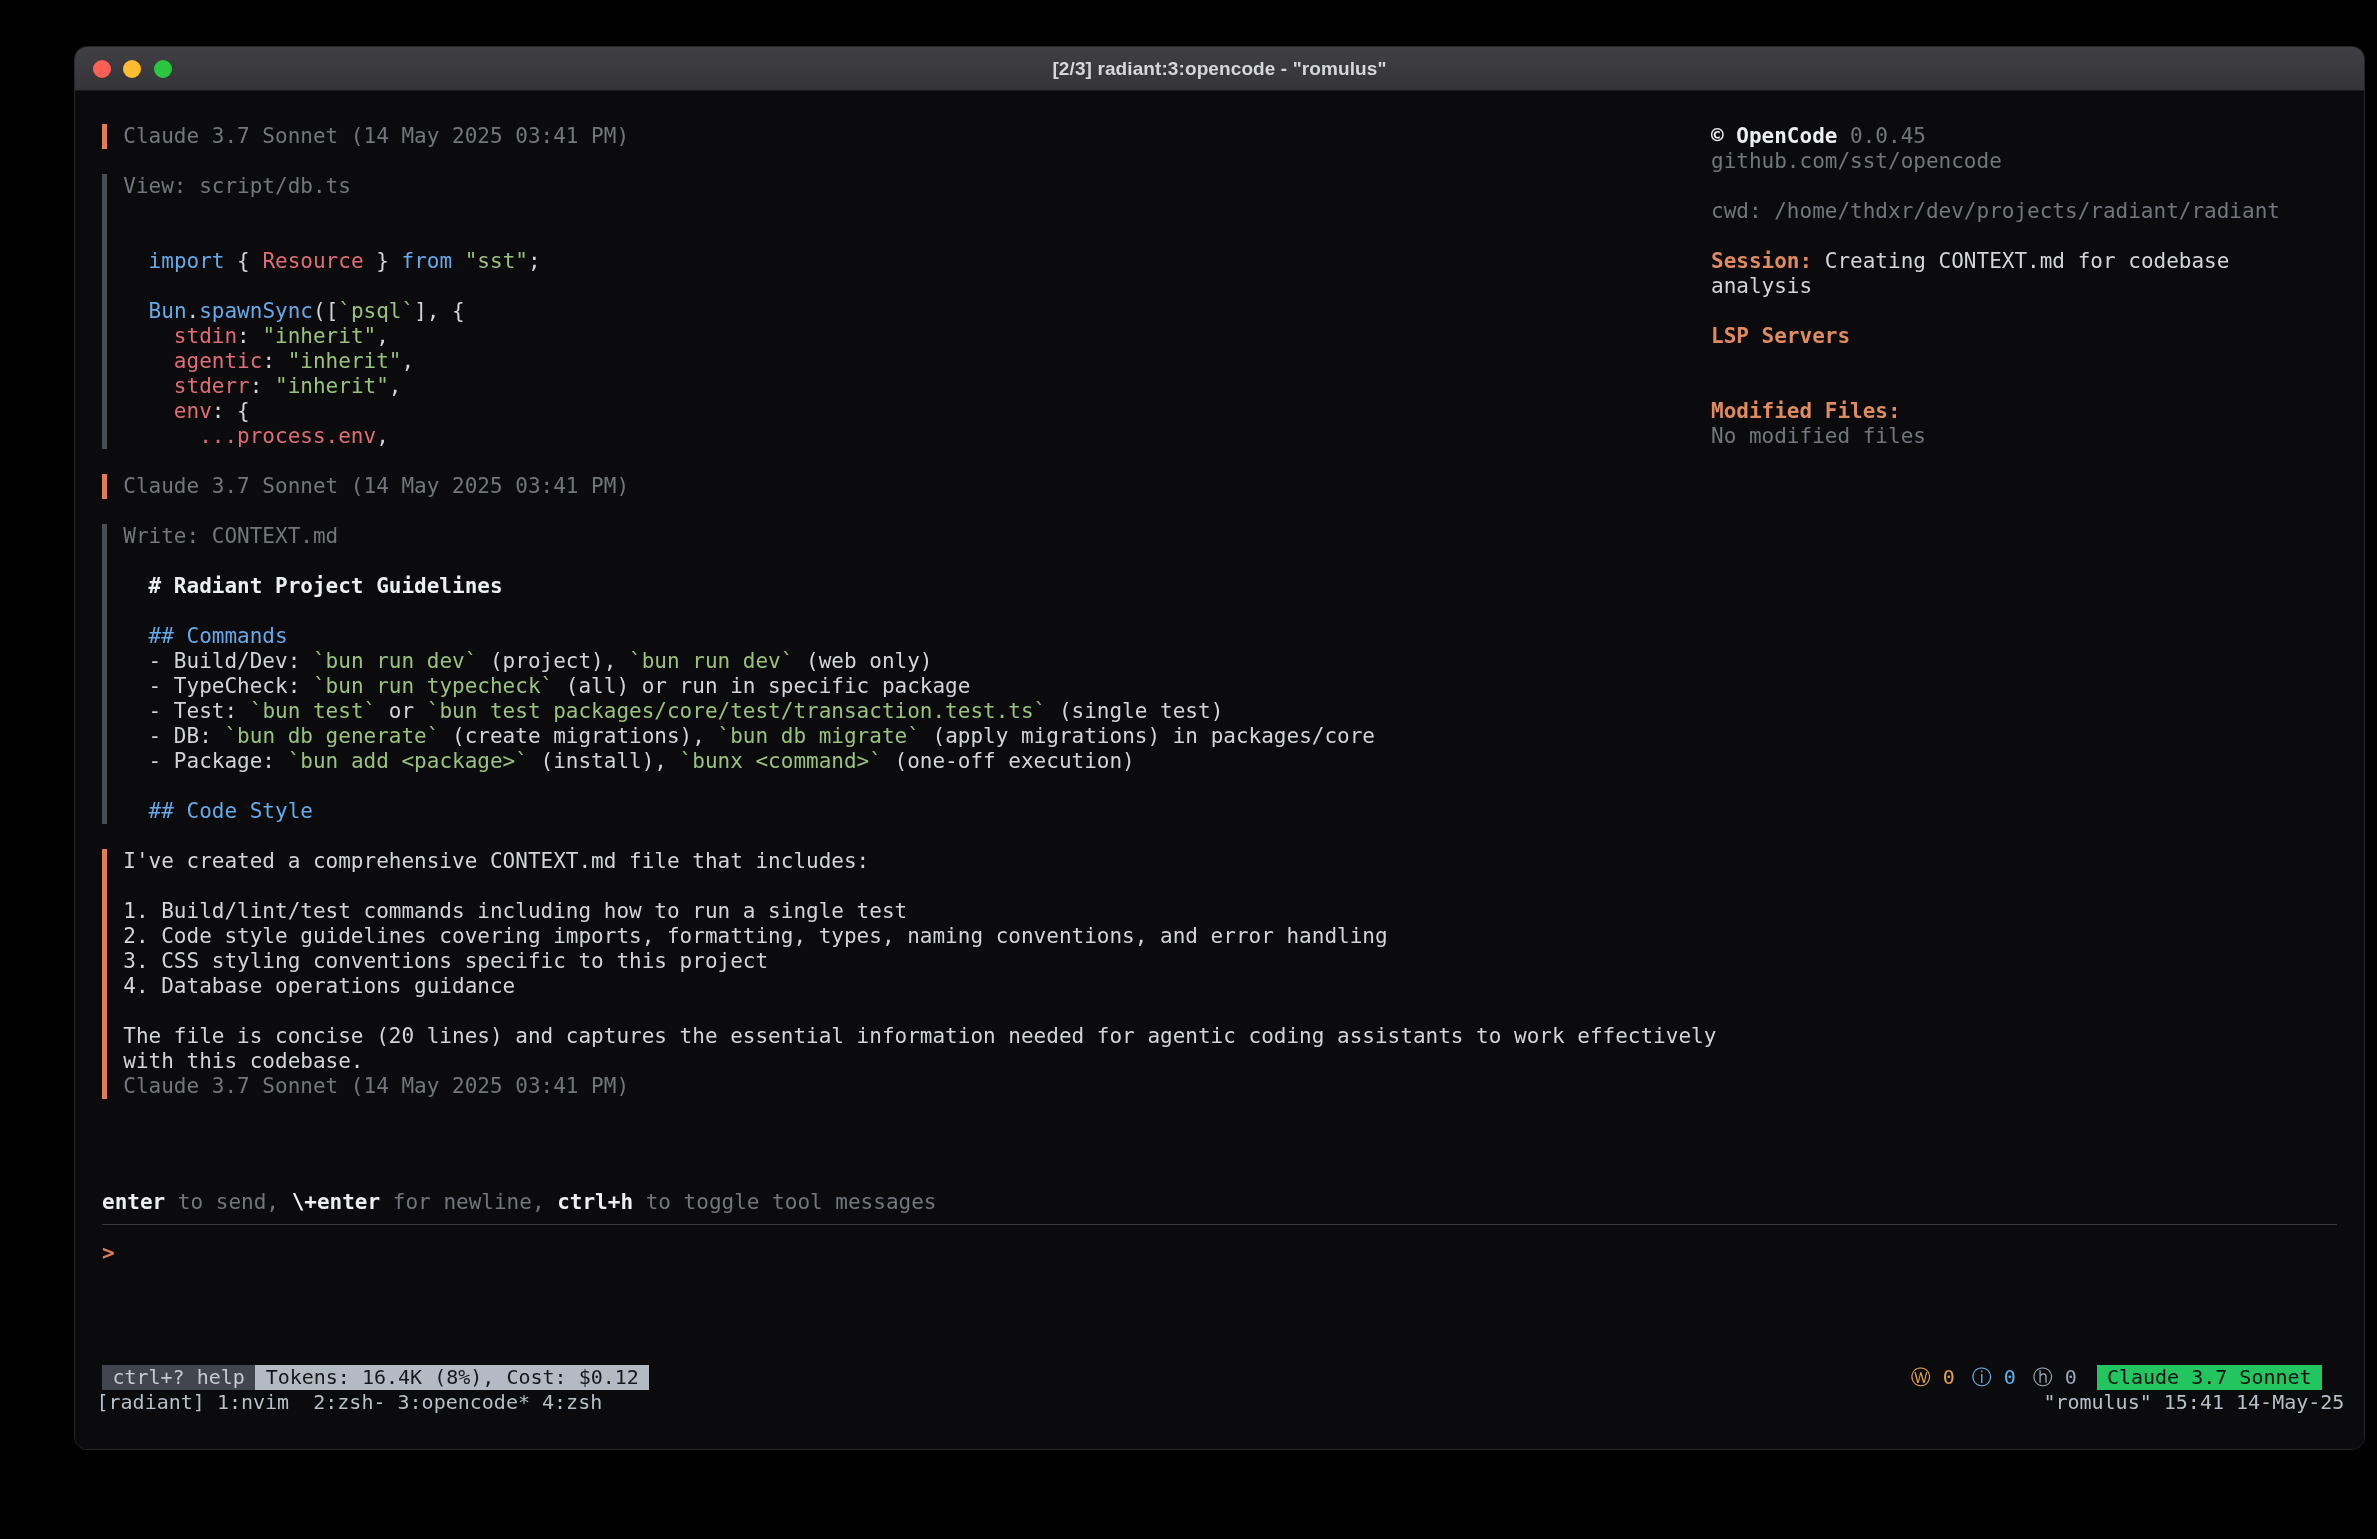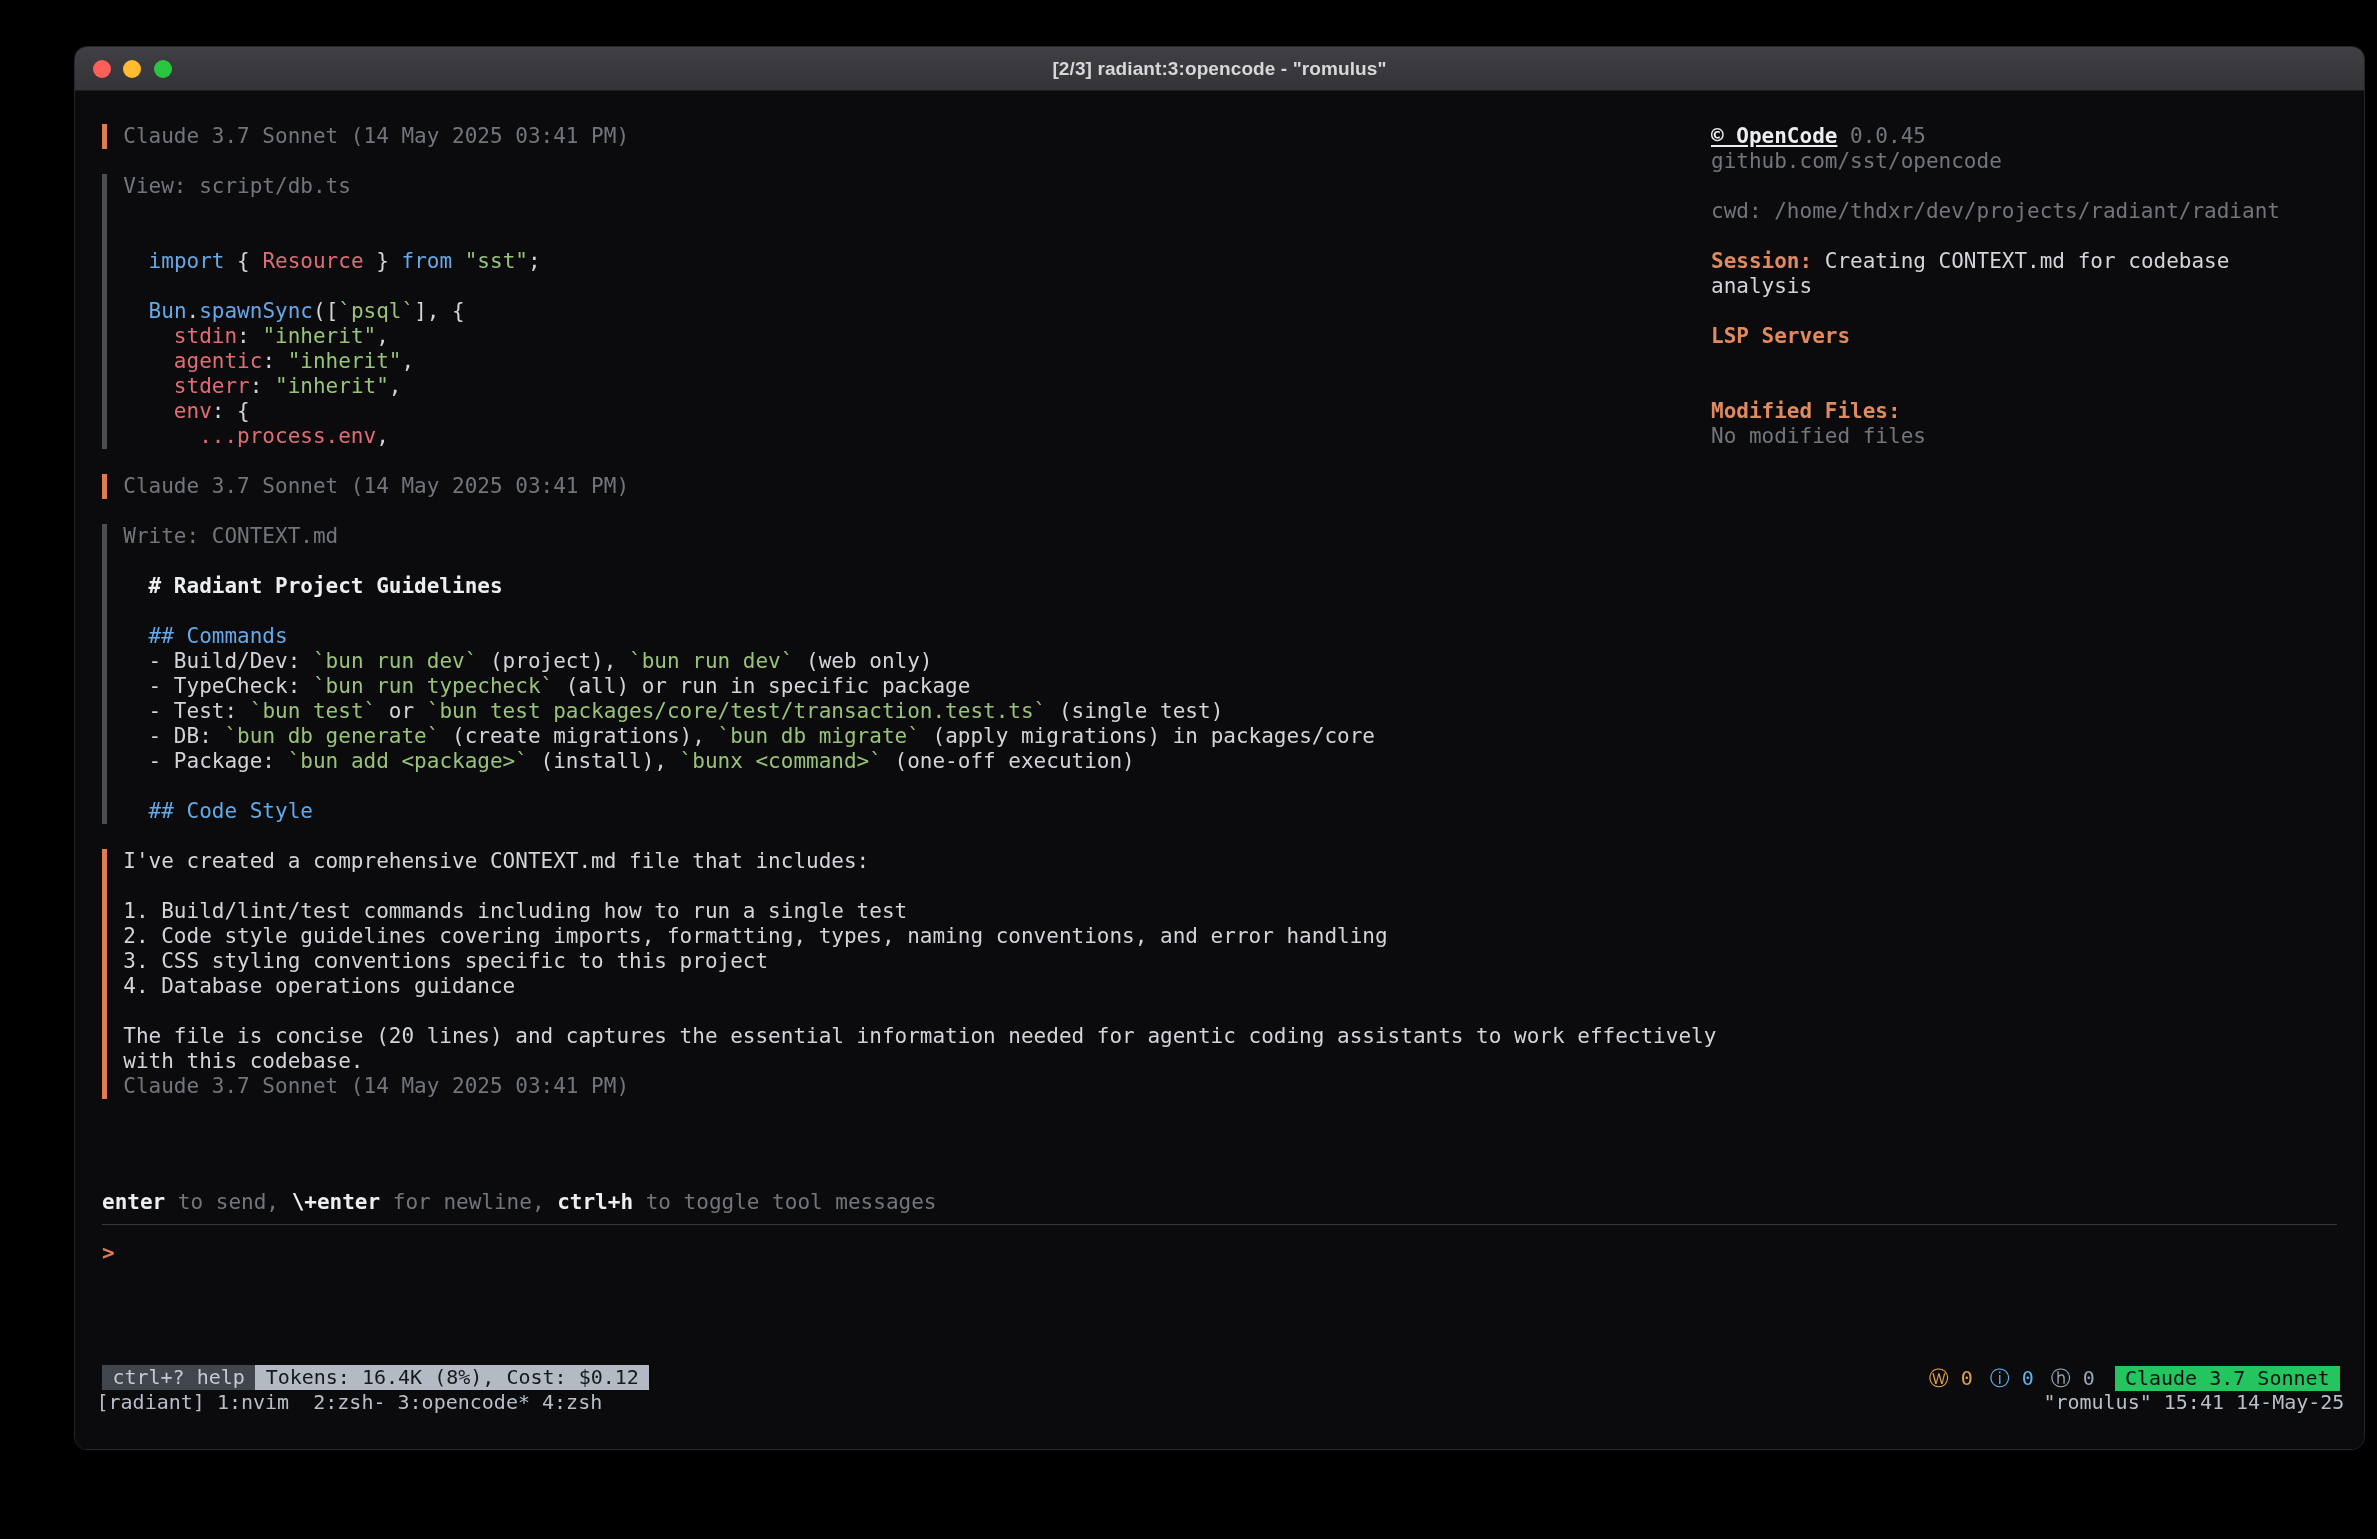--- a/index.html
+++ b/index.html
@@ -41,22 +41,22 @@
   .block.tool    { border-left:5.2px solid #4a4d52; }
 
   .sidebar { position:absolute; left:1636px; top:33px; width:639px; }
 
   .helpline { position:absolute; left:27px; top:1099px; height:25px; line-height:25px; white-space:pre; }
   .input-sep { position:absolute; left:27px; right:27px; top:1133px; border-top:1.3px solid #34373c; }
   .promptline { position:absolute; left:27px; top:1150px; height:25px; line-height:25px; }
   .prompt-char { color:#e07b52; font-weight:bold; }
 
   .statusbar {
-    position:absolute; left:27px; right:24px; top:1274px; height:25px;
-    display:flex; justify-content:space-between; align-items:flex-start; font-size:20px;
+    position:absolute; left:27px; right:42px; top:1274px; height:25px;
+    display:flex; justify-content:space-between; align-items:center; font-size:20px;
   }
   .sb-left, .sb-right { display:flex; align-items:center; }
   .badge { display:inline-block; height:25px; line-height:25px; padding:0 10.4px; white-space:pre; }
   .badge-dark  { background:#41454d; color:#c6cbd2; }
   .badge-light { background:#b4bac3; color:#16181b; }
   .badge-model { background:#22c55e; color:#0c1014; margin-left:17px; }
   .diags { display:flex; align-items:center; gap:17px; margin-right:2.6px; }
   .diag { white-space:pre; }
 
   .tmuxbar {
@@ -124,21 +124,21 @@
             <div class="line"><span style="color: rgb(210, 212, 216);">3. CSS styling conventions specific to this project</span></div>
             <div class="line"><span style="color: rgb(210, 212, 216);">4. Database operations guidance</span></div>
             <div class="line">&nbsp;</div>
             <div class="line"><span style="color: rgb(210, 212, 216);">The file is concise (20 lines) and captures the essential information needed for agentic coding assistants to work effectively</span></div>
             <div class="line"><span style="color: rgb(210, 212, 216);">with this codebase.</span></div>
             <div class="line"><span style="color: rgb(114, 118, 124);">Claude 3.7 Sonnet (14 May 2025 03:41 PM)</span></div>
           </div>
         </div>
 
       <div class="sidebar">
-          <div class="line"><span style="color: rgb(236, 238, 240); font-weight: bold; text-decoration: underline;">© OpenCode</span><span style="color: rgb(114, 118, 124);"> 0.0.45</span></div>
+          <div class="line"><span style="color: rgb(236, 238, 240); font-weight: bold;">© OpenCode</span><span style="color: rgb(114, 118, 124);"> 0.0.45</span></div>
           <div class="line"><span style="color: rgb(114, 118, 124);">github.com/sst/opencode</span></div>
           <div class="line">&nbsp;</div>
           <div class="line"><span style="color: rgb(114, 118, 124);">cwd: /home/thdxr/dev/projects/radiant/radiant</span></div>
           <div class="line">&nbsp;</div>
           <div class="line"><span style="color: rgb(224, 138, 95); font-weight: bold;">Session:</span><span style="color: rgb(210, 212, 216);"> Creating CONTEXT.md for codebase</span></div>
           <div class="line"><span style="color: rgb(210, 212, 216);">analysis</span></div>
           <div class="line">&nbsp;</div>
           <div class="line"><span style="color: rgb(224, 138, 95); font-weight: bold;">LSP Servers</span></div>
           <div class="line">&nbsp;</div>
           <div class="line">&nbsp;</div>

